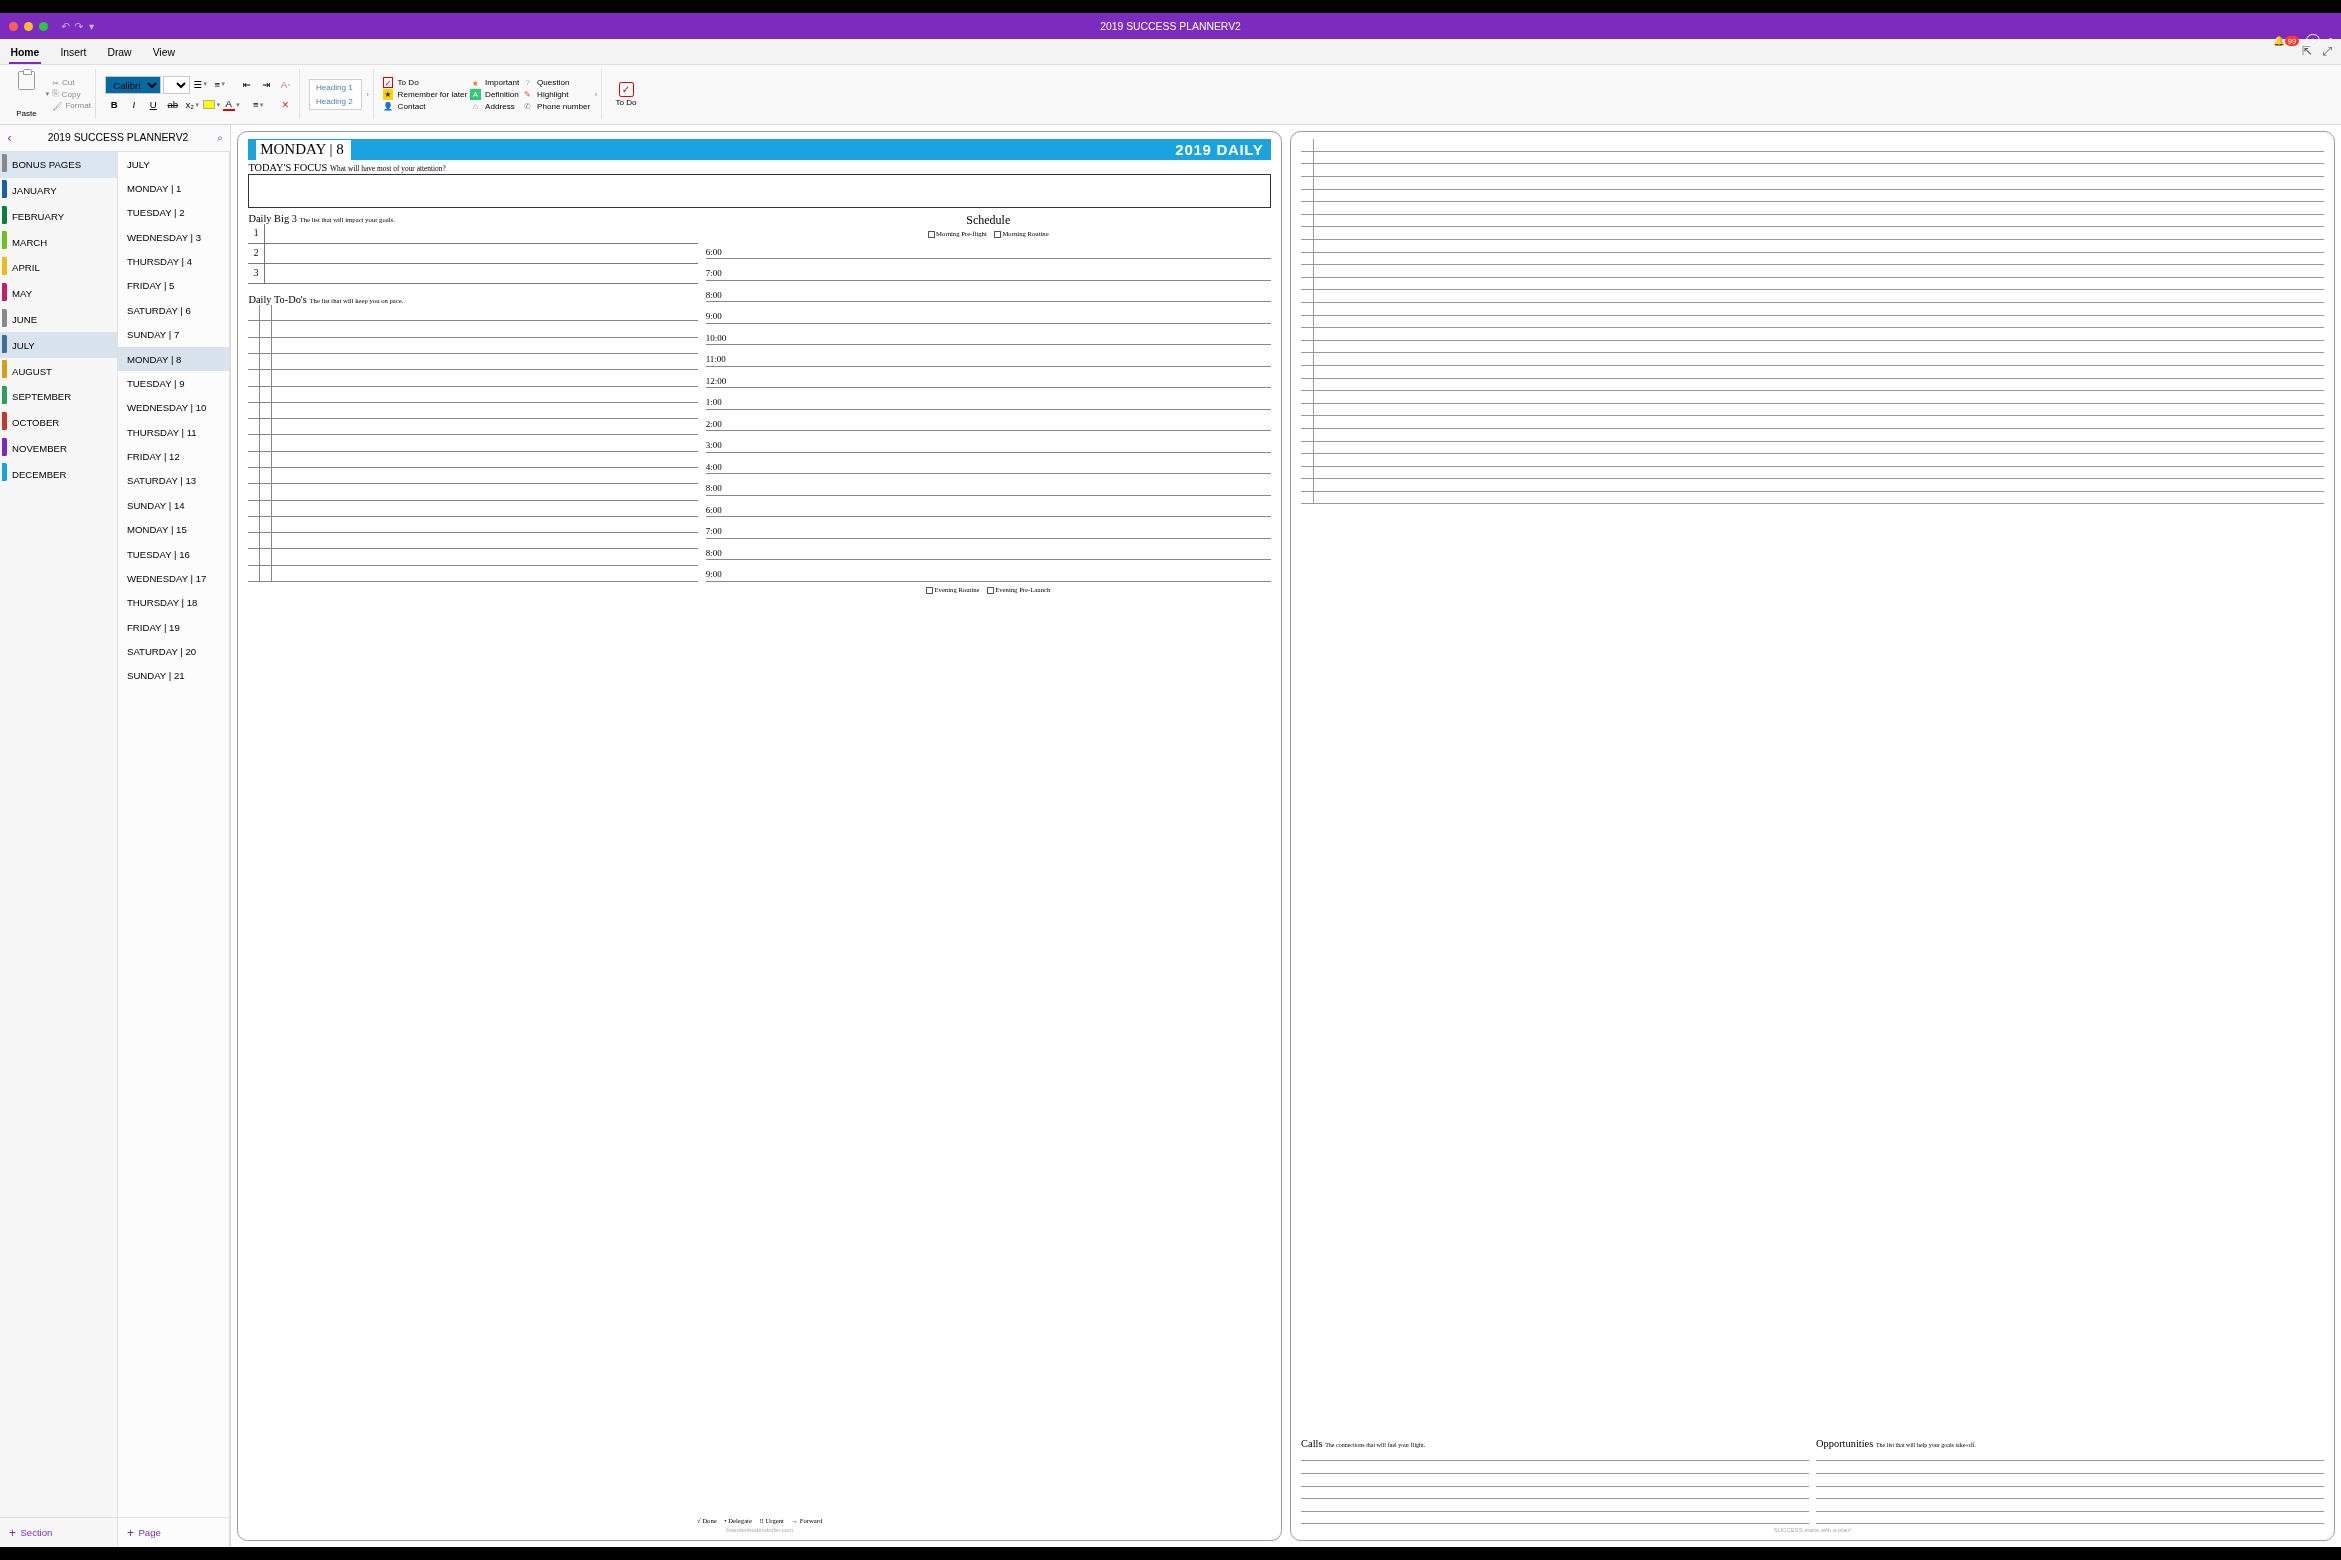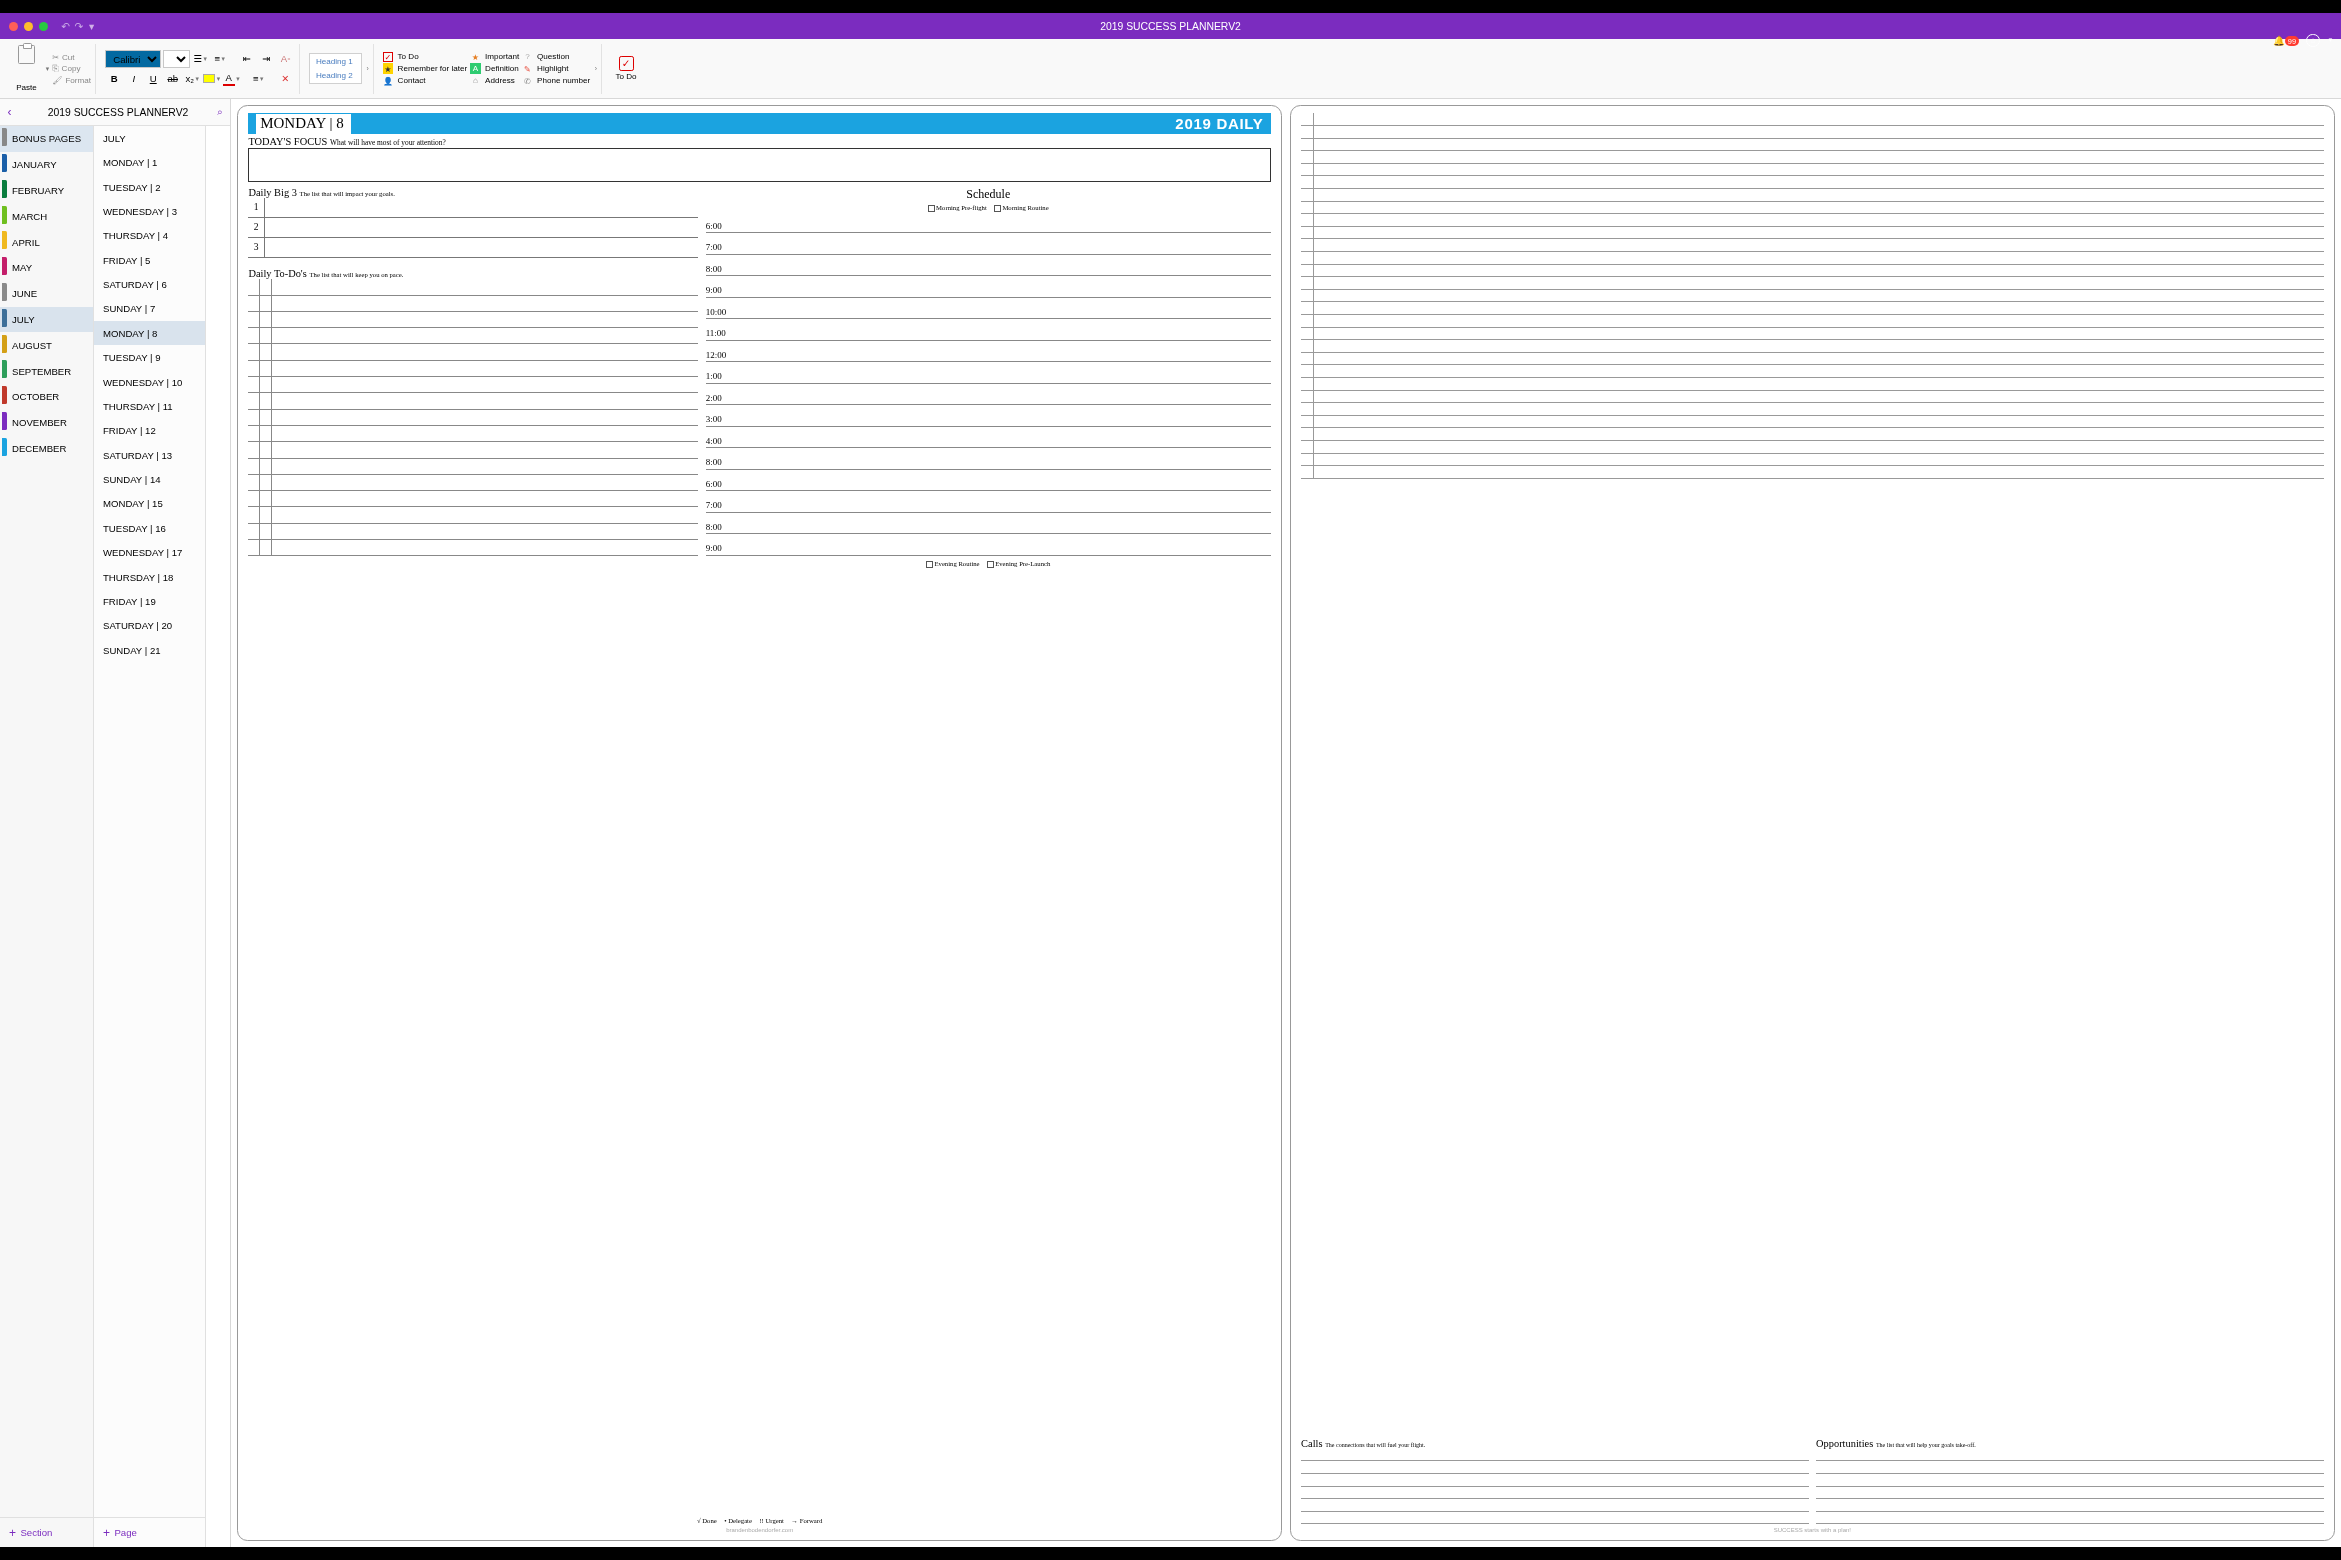--- a/index.html
+++ b/index.html
@@ -51,21 +51,21 @@
 .todo-big { display: flex; flex-direction: column; align-items: center; gap: 1.5px; cursor: pointer; padding: 0 4.4px; }
 .todo-check { width: 15px; height: 15px; border: 1.1px solid #d00; border-radius: 2.2px; display: flex; align-items: center; justify-content: center; color: #d00; font-size: 10.4px; }
 
 .main-area { flex: 1; display: flex; overflow: hidden; background: #fff; }
 
 .nav-header { height: 27px; display: flex; align-items: center; padding: 0 7.4px; border-bottom: 0.7px solid #e0e0e0; background: #fafafa; }
 .nav-back { color: #7b2cbf; font-size: 12px; cursor: pointer; margin-right: 7.4px; }
 .nav-title { flex: 1; text-align: center; font-size: 10.4px; }
 .nav-search { color: #7b2cbf; cursor: pointer; }
 
-.sidebar-col { width: 94px; border-right: 0.7px solid #e0e0e0; display: flex; flex-direction: column; background: #f7f7f7; }
+.sidebar-col { width: 118px; border-right: 0.7px solid #e0e0e0; display: flex; flex-direction: column; background: #f7f7f7; }
 .section-list { flex: 1; overflow-y: auto; }
 .section-item { padding: 7.4px 9px; font-size: 9.6px; cursor: pointer; border-left: 3.7px solid transparent; position: relative; }
 .section-item.selected { background: #dce6f0; }
 .section-item.active-month { background: #d9e3ed; }
 .add-row { padding: 7.4px 9px; color: #7b2cbf; cursor: pointer; font-size: 9.6px; border-top: 0.7px solid #e0e0e0; display: flex; align-items: center; gap: 4.4px; }
 .add-plus { font-size: 12px; font-weight: 300; }
 
 .pages-col { width: 112px; border-right: 0.7px solid #e0e0e0; display: flex; flex-direction: column; background: #fcfcfc; }
 .page-list { flex: 1; overflow-y: auto; }
 .page-item { padding: 6.7px 9px; font-size: 9.6px; cursor: pointer; }
@@ -136,20 +136,30 @@
   <div class="title-center">2019 SUCCESS PLANNERV2</div>
   <div class="title-right">
     <span class="bell-icon">🔔<span class="notif-badge">99</span></span>
     <span class="smiley">☺</span>
     <span class="chev" style="color:#fff">▾</span>
   </div>
 </div>
 
 <div class="app-body">
 
+<div class="menubar">
+  <div class="menubar-item active">Home</div>
+  <div class="menubar-item">Insert</div>
+  <div class="menubar-item">Draw</div>
+  <div class="menubar-item">View</div>
+  <div class="menubar-right">
+    <span>⇱</span>
+    <span>⤢</span>
+  </div>
+</div>
 
 <div class="ribbon">
   <div class="ribbon-group">
     <div class="paste-btn">
       <div class="paste-icon"></div>
       <span class="small-label">Paste</span>
     </div>
     <span class="chev">▾</span>
     <div class="clip-stack">
       <div class="clip-row">

